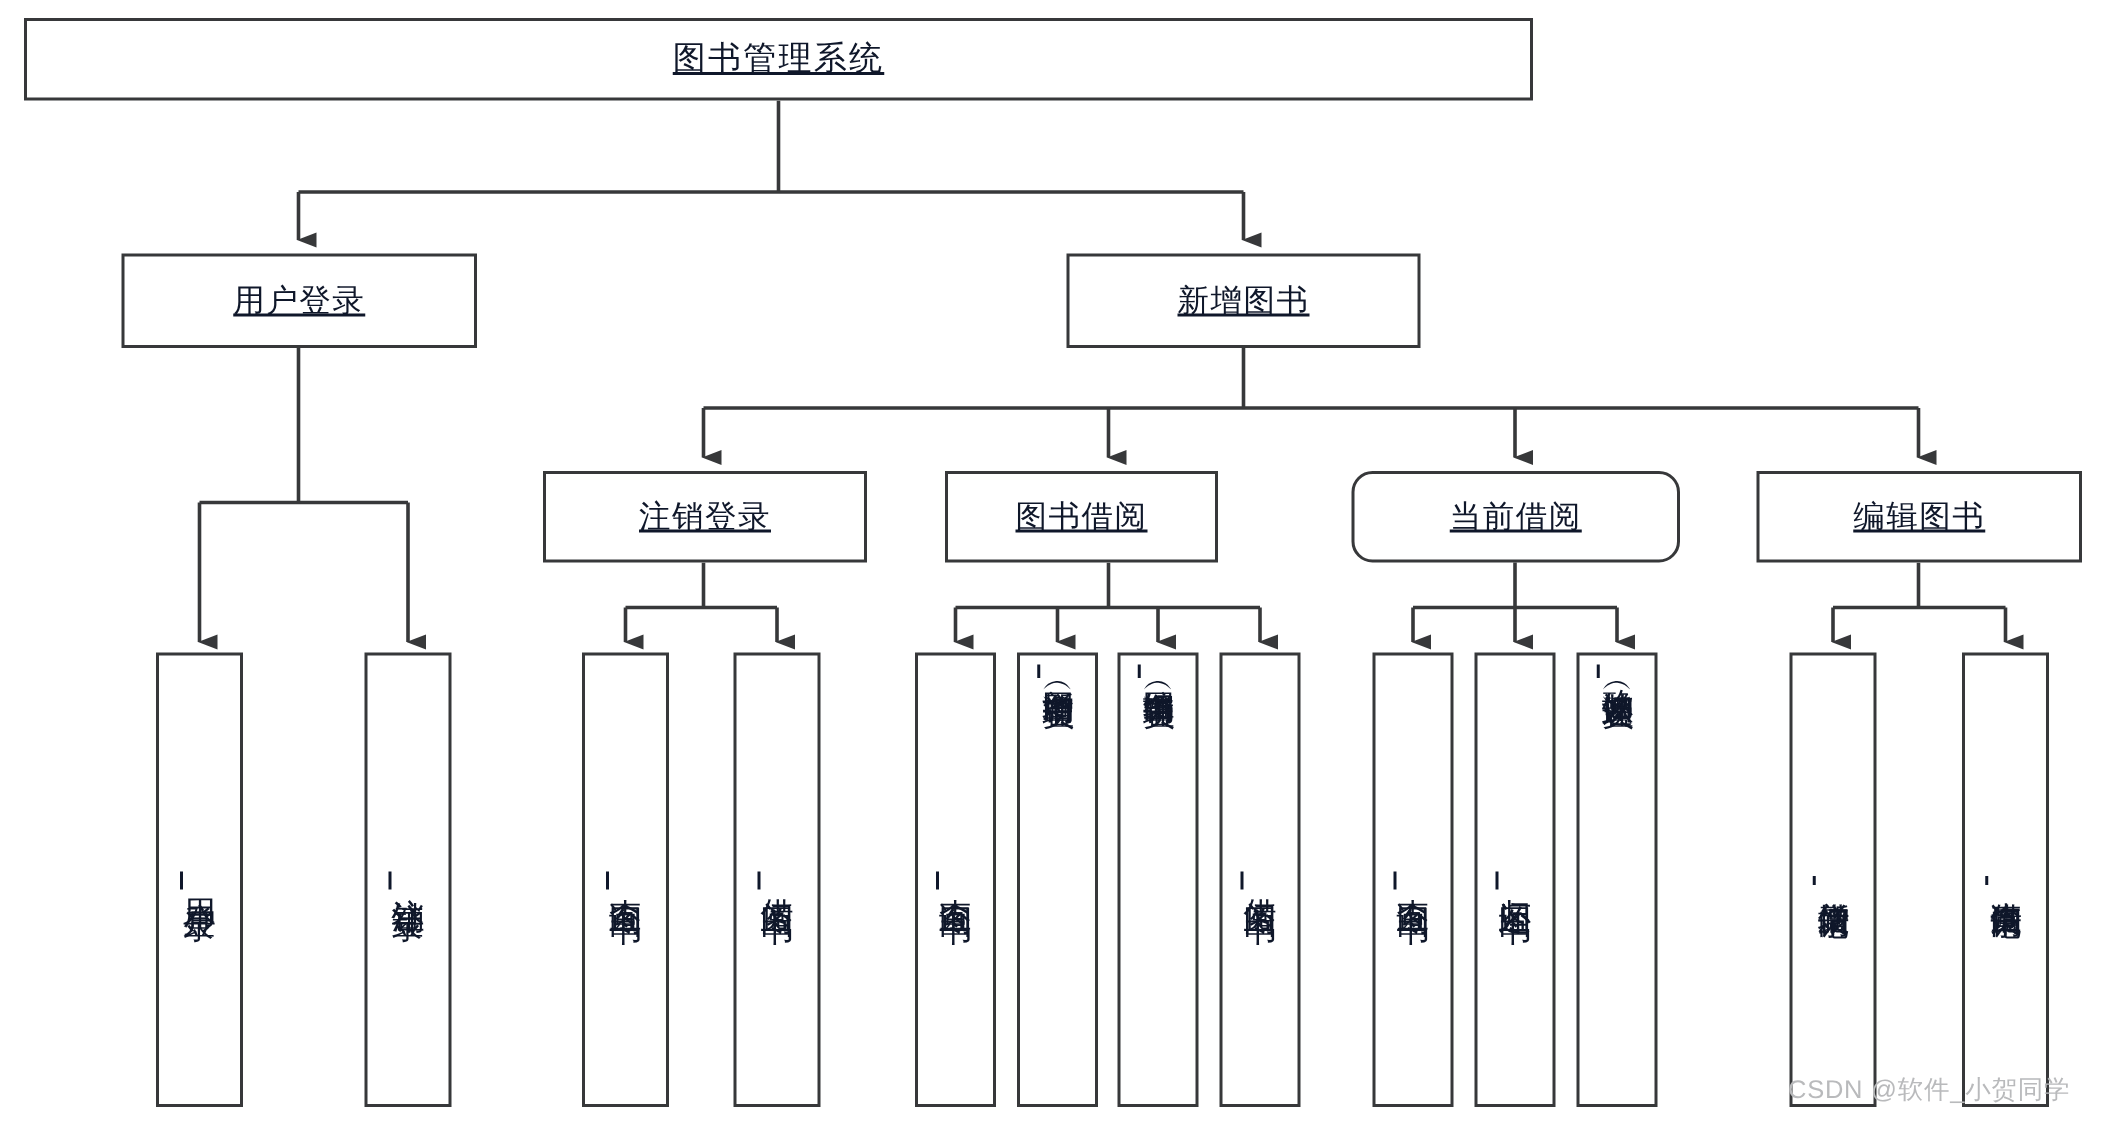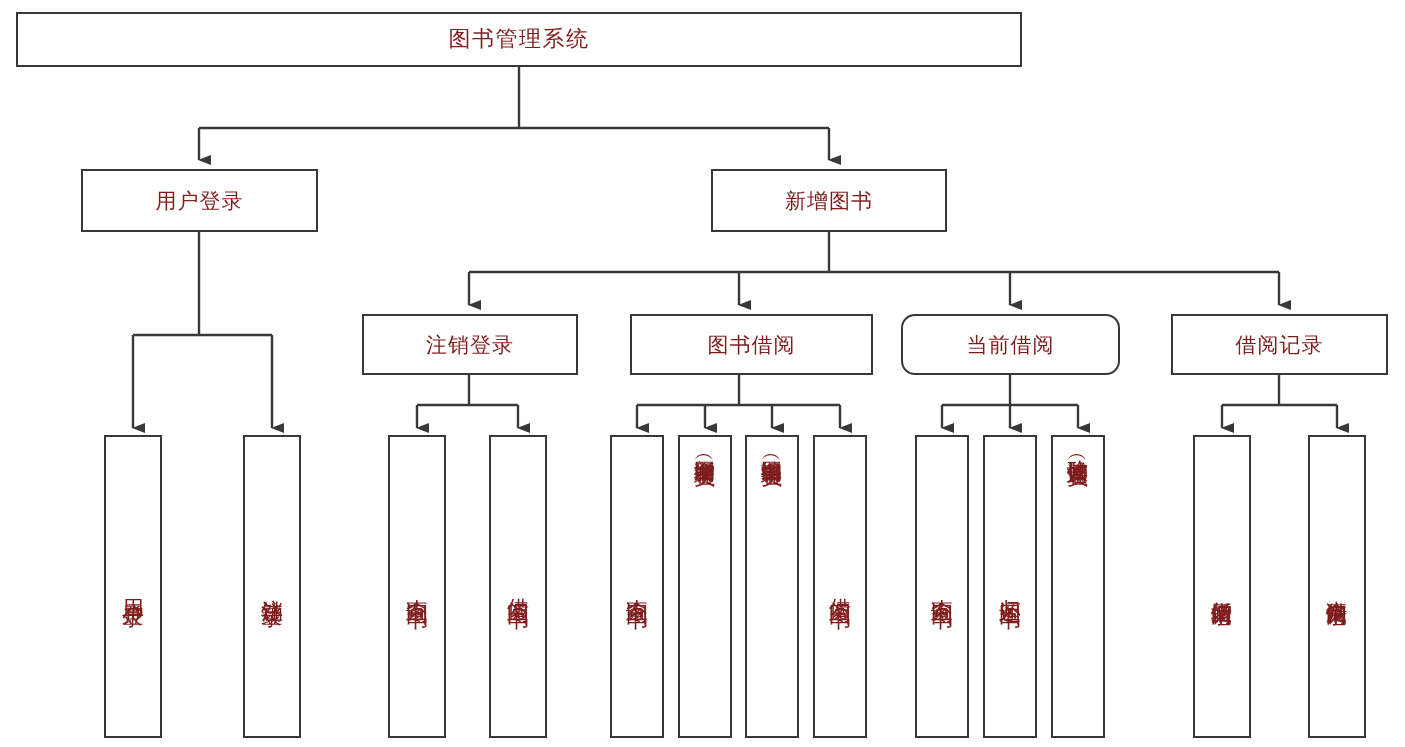--- a/index.html
+++ b/index.html
@@ -31,21 +31,22 @@
     background: #ffffff;
     border: 2px solid #37383a;
     display: flex;
     align-items: center;
     justify-content: center;
     color: #2b2b2b;
   }
   .node .lbl {
     display: block;
     line-height: 1.12;
-    color: #7f1d1d;
+    color: #0f172a;
+    text-decoration: underline;
   }
   
   .h-node .lbl {
     font-size: 21px;
     letter-spacing: 1px;
     white-space: nowrap;
   }
   .root .lbl {
     font-size: 22px;
     letter-spacing: 1.5px;
@@ -143,28 +144,28 @@
   <div class="node h-node" style="left:81px; top:169px; width:237px; height:63px;">
     <span class="lbl">用户登录</span>
   </div>
   <div class="node h-node" style="left:711px; top:169px; width:236px; height:63px;">
     <span class="lbl">新增图书</span>
   </div>
 
   <div class="node h-node" style="left:362px; top:314px; width:216px; height:61px;">
     <span class="lbl">注销登录</span>
   </div>
-  <div class="node h-node" style="left:630px; top:314px; width:243px; height:61px;">
+  <div class="node h-node" style="left:630px; top:314px; width:182px; height:61px;">
     <span class="lbl">图书借阅</span>
   </div>
   <div class="node h-node" style="left:901px; top:314px; width:219px; height:61px;border-radius:14px;">
     <span class="lbl">当前借阅</span>
   </div>
   <div class="node h-node" style="left:1171px; top:314px; width:217px; height:61px;">
-    <span class="lbl">借阅记录</span>
+    <span class="lbl">编辑图书</span>
   </div>
 
   <div class="node v-node" style="left:104px; top:435px; width:58px; height:303px;">
     <span class="lbl">用户登录</span>
   </div>
   <div class="node v-node" style="left:243px; top:435px; width:58px; height:303px;">
     <span class="lbl">注销登录</span>
   </div>
 
   <div class="node v-node" style="left:388px; top:435px; width:58px; height:303px;">
@@ -197,14 +198,15 @@
     <span class="lbl">确认归还（管理员）</span>
   </div>
 
   <div class="node v-node tall" style="left:1193px; top:435px; width:58px; height:303px;">
     <span class="lbl">新增借阅记录</span>
   </div>
   <div class="node v-node tall" style="left:1308px; top:435px; width:58px; height:303px;">
     <span class="lbl">查询借阅记录</span>
   </div>
 
+  <div class="watermark" style="left:1192px; top:715px;">CSDN @软件_小贺同学</div>
 
 </div>
 
 </body></html>

